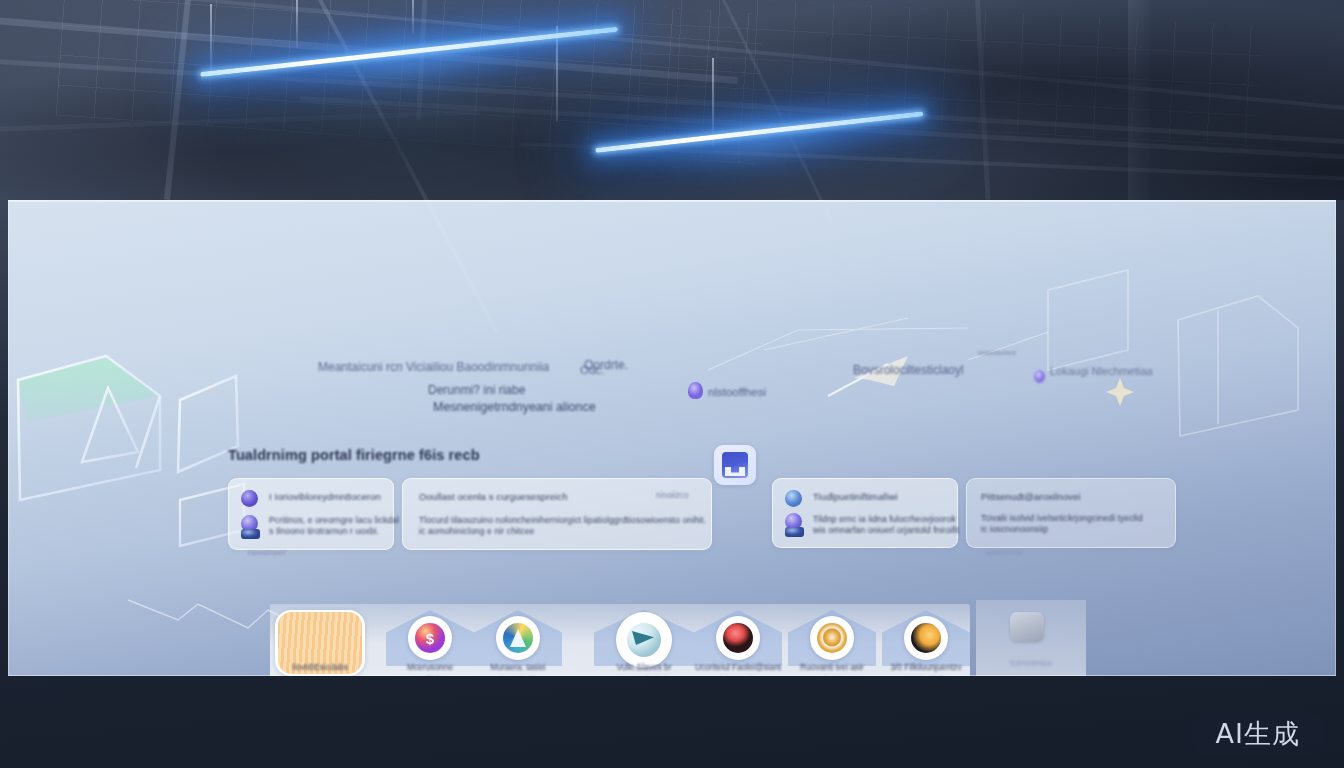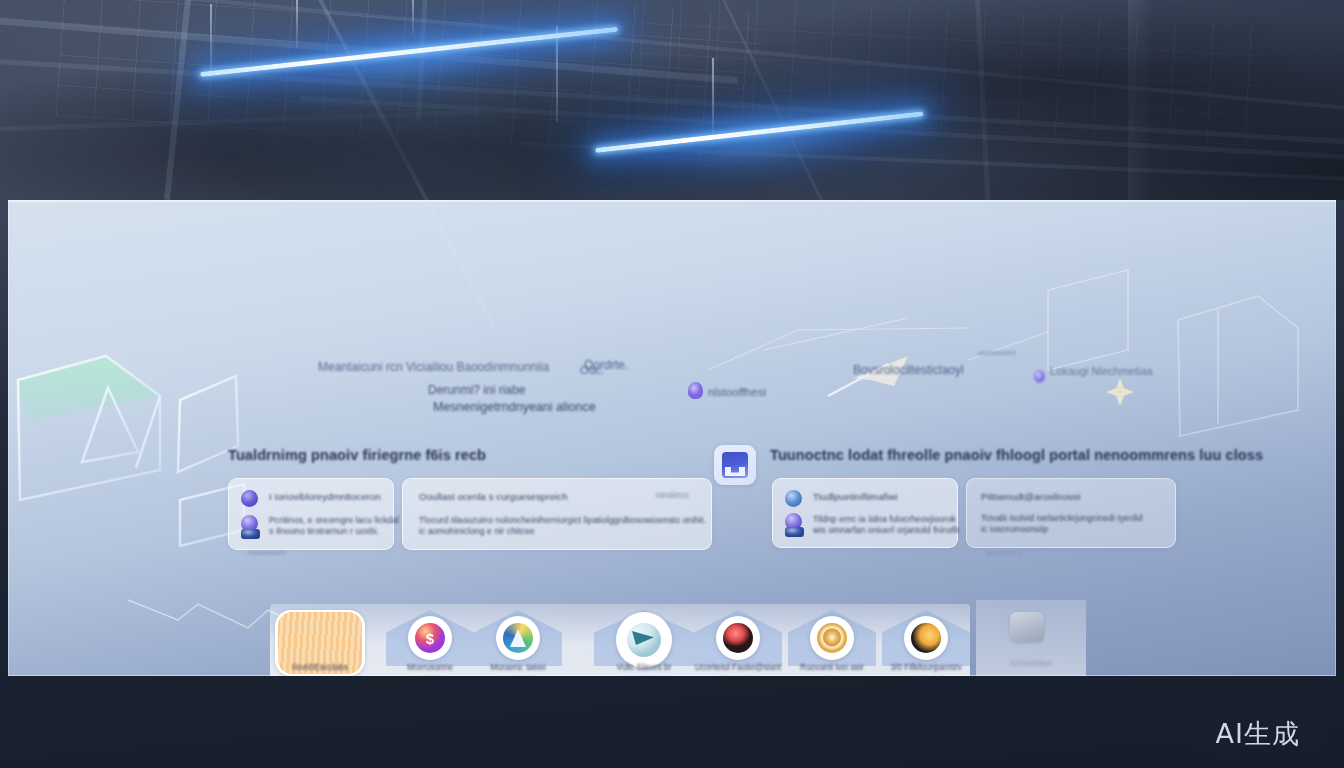--- a/index.html
+++ b/index.html
@@ -287,22 +287,21 @@
     </g>
 
     <g opacity=".75">
       <path d="M846 178 L900 156 L886 186 L862 180 Z" fill="#f6f2e6"></path>
       <path d="M820 196 L880 164" stroke="#ffffff" stroke-width="2" fill="none"></path>
     </g>
 
     <path d="M1108 188 l4 -10 4 10 10 4 -10 4 -4 10 -4 -10 -10 -4 z" fill="#f2e7cf" opacity=".85"></path>
   </svg>
 
-  <div class="sec-head blurt hard" id="head-left">Tualdrnimg pnaoiv firiegrne f6is recb</div>
-  <div class="sec-head blurt hard" id="head-right">Tuunoctnc lodat fhreolle pnaoiv fhloogl portal nenoommrens luu closs</div>
+  <div class="sec-head blurt hard" id="head-left">Tualdrnimg portal firiegrne f6is recb</div>
 
   <div id="app-icon">
     <div class="glyph"></div>
   </div>
 
   <div class="card" id="card-a">
     <div class="ci purple" style="left:12px; top:11px;"></div>
     <div class="crow-t blurt" style="left:40px; top:12px;">I Ioriovibloreydmn8oceron</div>
     <div class="ci purple2" style="left:12px; top:36px;"></div>
     <div class="ci navy" style="left:12px; top:50px; width:19px; height:10px; border-radius:3px;"></div>

